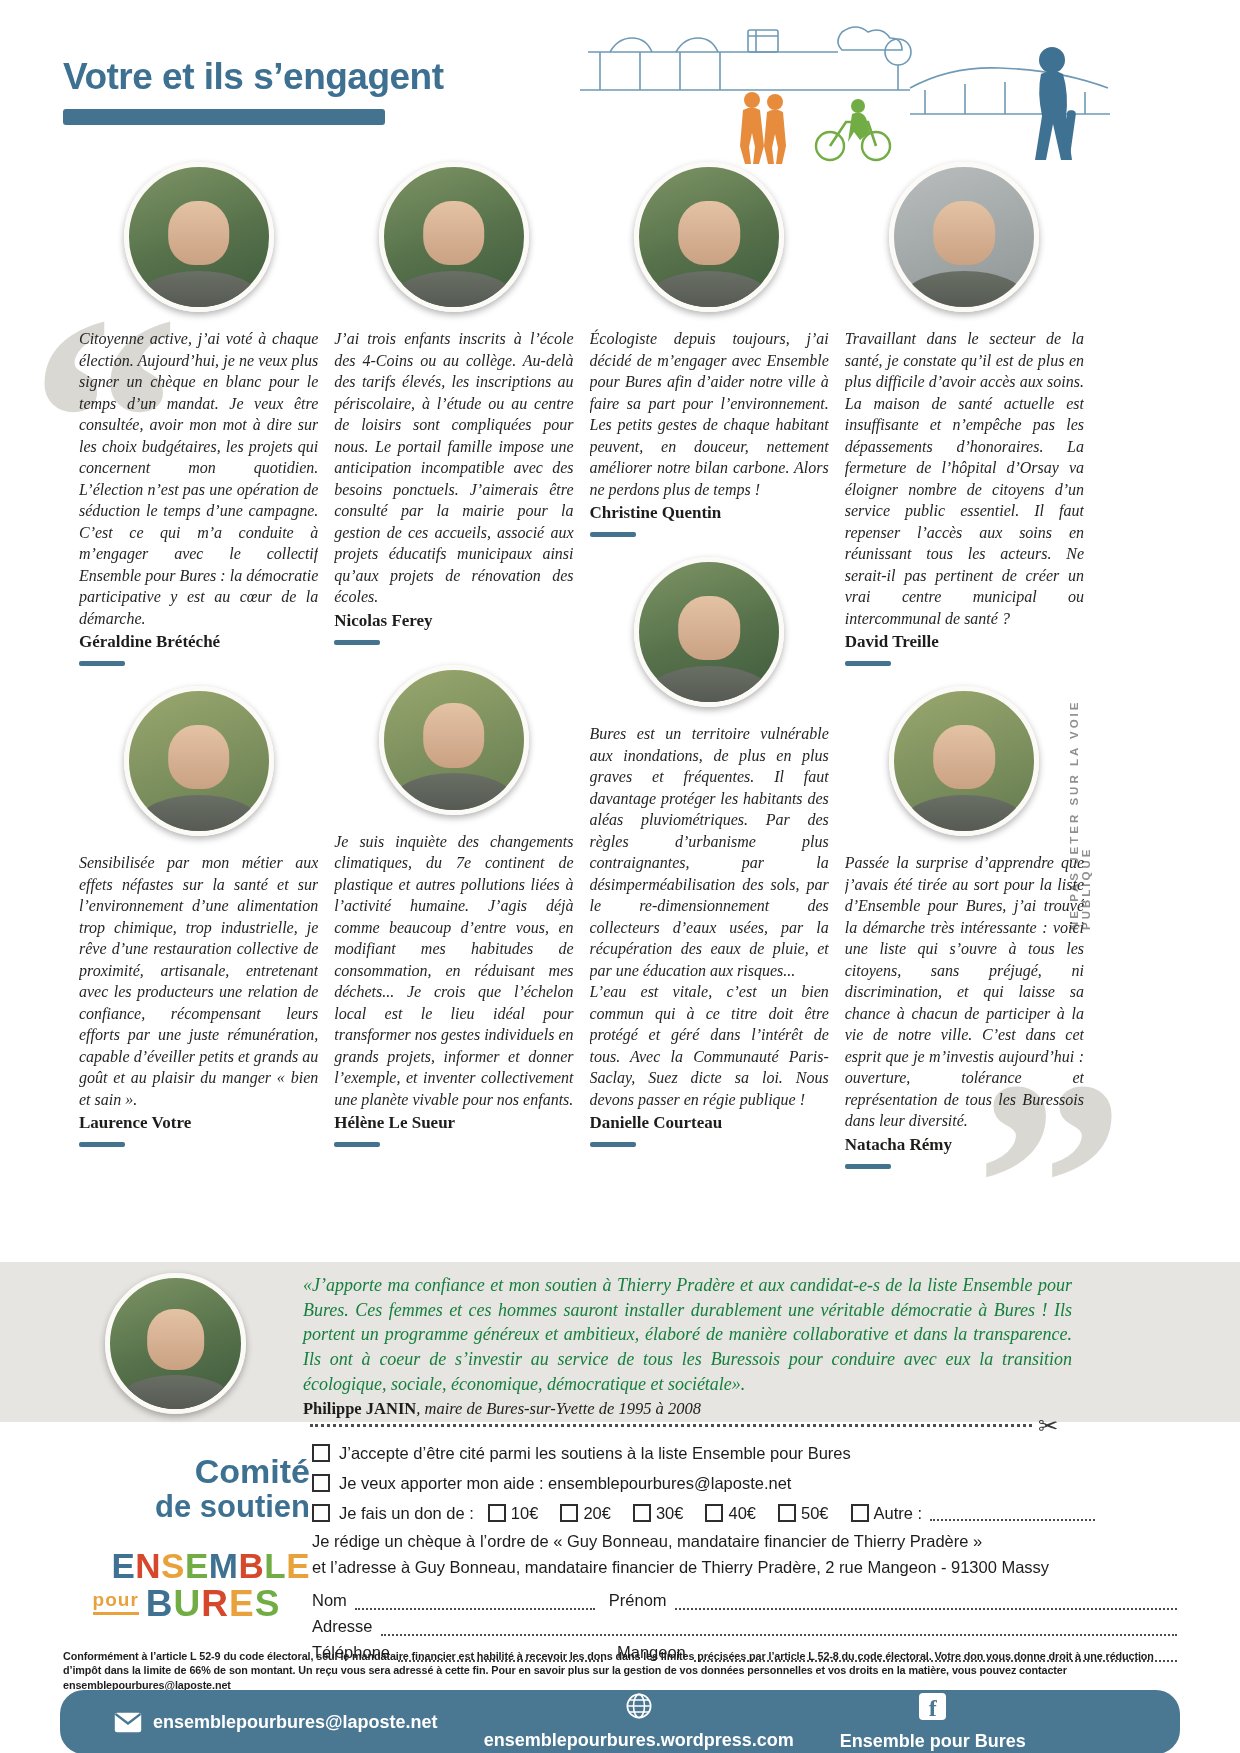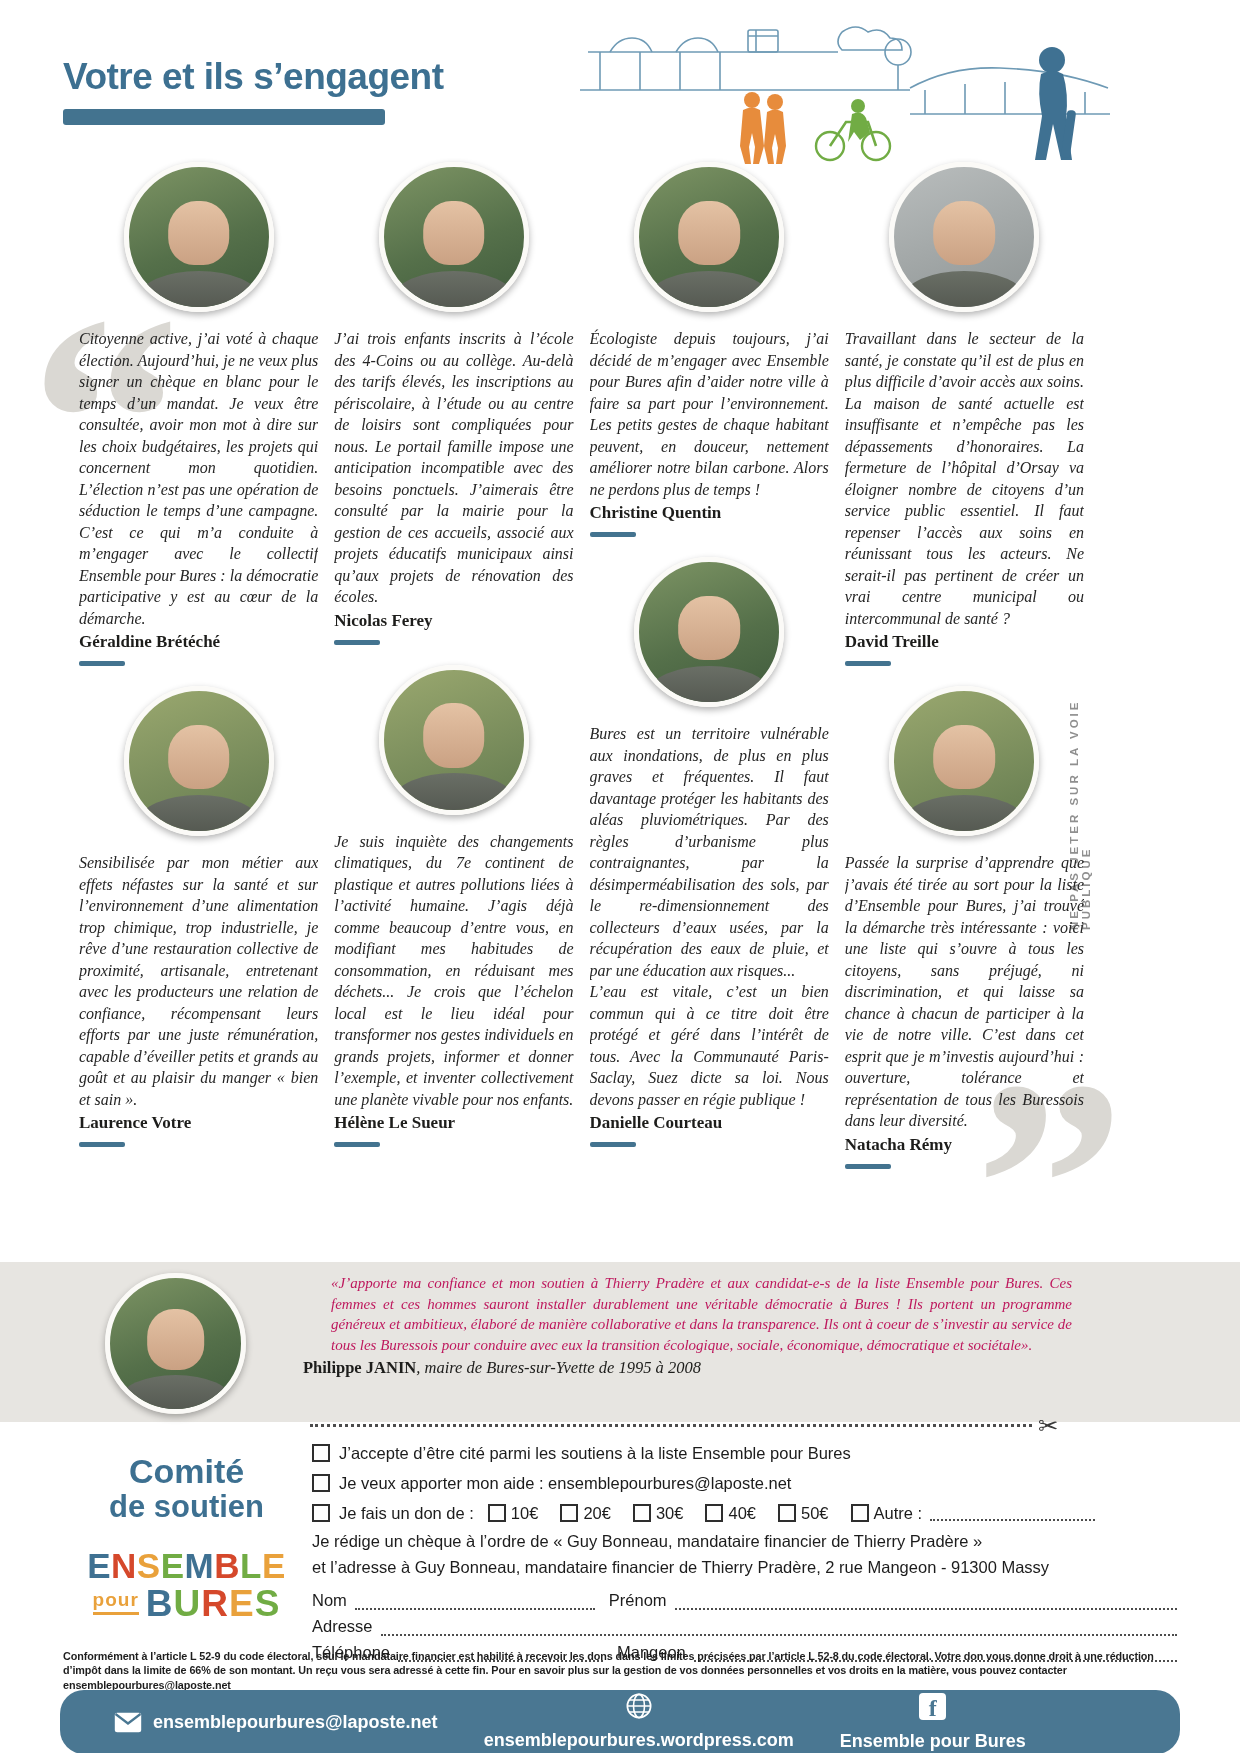--- a/index.html
+++ b/index.html
@@ -76,34 +76,34 @@
   }
 
   
   .endorsement {
     position: absolute; top: 1262px; left: 0; width: 1240px; height: 160px;
     background: #E7E5E1; display: flex; padding: 11px 168px 0 105px; gap: 57px;
   }
   .endorsement .portrait { width: 141px; height: 141px; }
   .endorsement-quote .q-text {
     font-family: "Liberation Serif", serif; font-style: italic;
-    font-size: 15px; line-height: 1.37; color: #be185d; text-align: justify; margin-left: 28px;
+    font-size: 18px; line-height: 1.37; color: #15803d; text-align: justify;
   }
   .endorsement-quote .q-author { font-family:"Liberation Serif", serif; font-size:16.5px; margin-top:3px; color:#1d1d1b; }
   .endorsement-quote .q-author b { font-style: normal; font-weight: bold; }
   .endorsement-quote .q-author i { font-style: italic; }
 
   
   .cutline { position: absolute; top: 1424px; left: 310px; width: 748px; display: flex; align-items: center; }
   .cutline .dotrow { flex: 1; border-bottom: 3px dotted #4c4c4c; height: 2px; }
   .scissors { font-family: "DejaVu Sans", sans-serif; font-size: 24px; color: #3a3a3a; margin-left: 6px; line-height: 0; }
 
   
   .bottom { position: absolute; top: 1438px; left: 63px; width: 1114px; display: flex; }
-  .committee { width: 247px; flex: none; text-align: center; padding-top: 16px; }
+  .committee { width: 247px; flex: none; text-align: right; padding-top: 16px; }
   .committee .c-line1 { font-size: 34px; font-weight: bold; color: #3D7091; line-height: 1.05; }
   .committee .c-line2 { font-size: 31px; font-weight: bold; color: #3D7091; line-height: 1.1; }
   .logo { margin-top: 24px; font-weight: bold; }
   .logo .l-row1 { font-size: 35px; letter-spacing: 0.5px; line-height: 1; }
   .logo .l-row2 { display: flex; justify-content: center; align-items: flex-end; gap: 7px; margin-top: 2px; }
   .logo .l-pour { font-size: 19px; color: #E9A13B; border-bottom: 3px solid #E9A13B; padding-bottom: 1px; margin-bottom: 7px; letter-spacing: 1px; }
   .logo .l-bures { font-size: 37px; letter-spacing: 1px; line-height: 1; }
 
   .form { flex: 1; padding-left: 2px; font-size: 16.5px; color: #1c1c1c; }
   .form-row { display: flex; align-items: center; height: 30px; }

